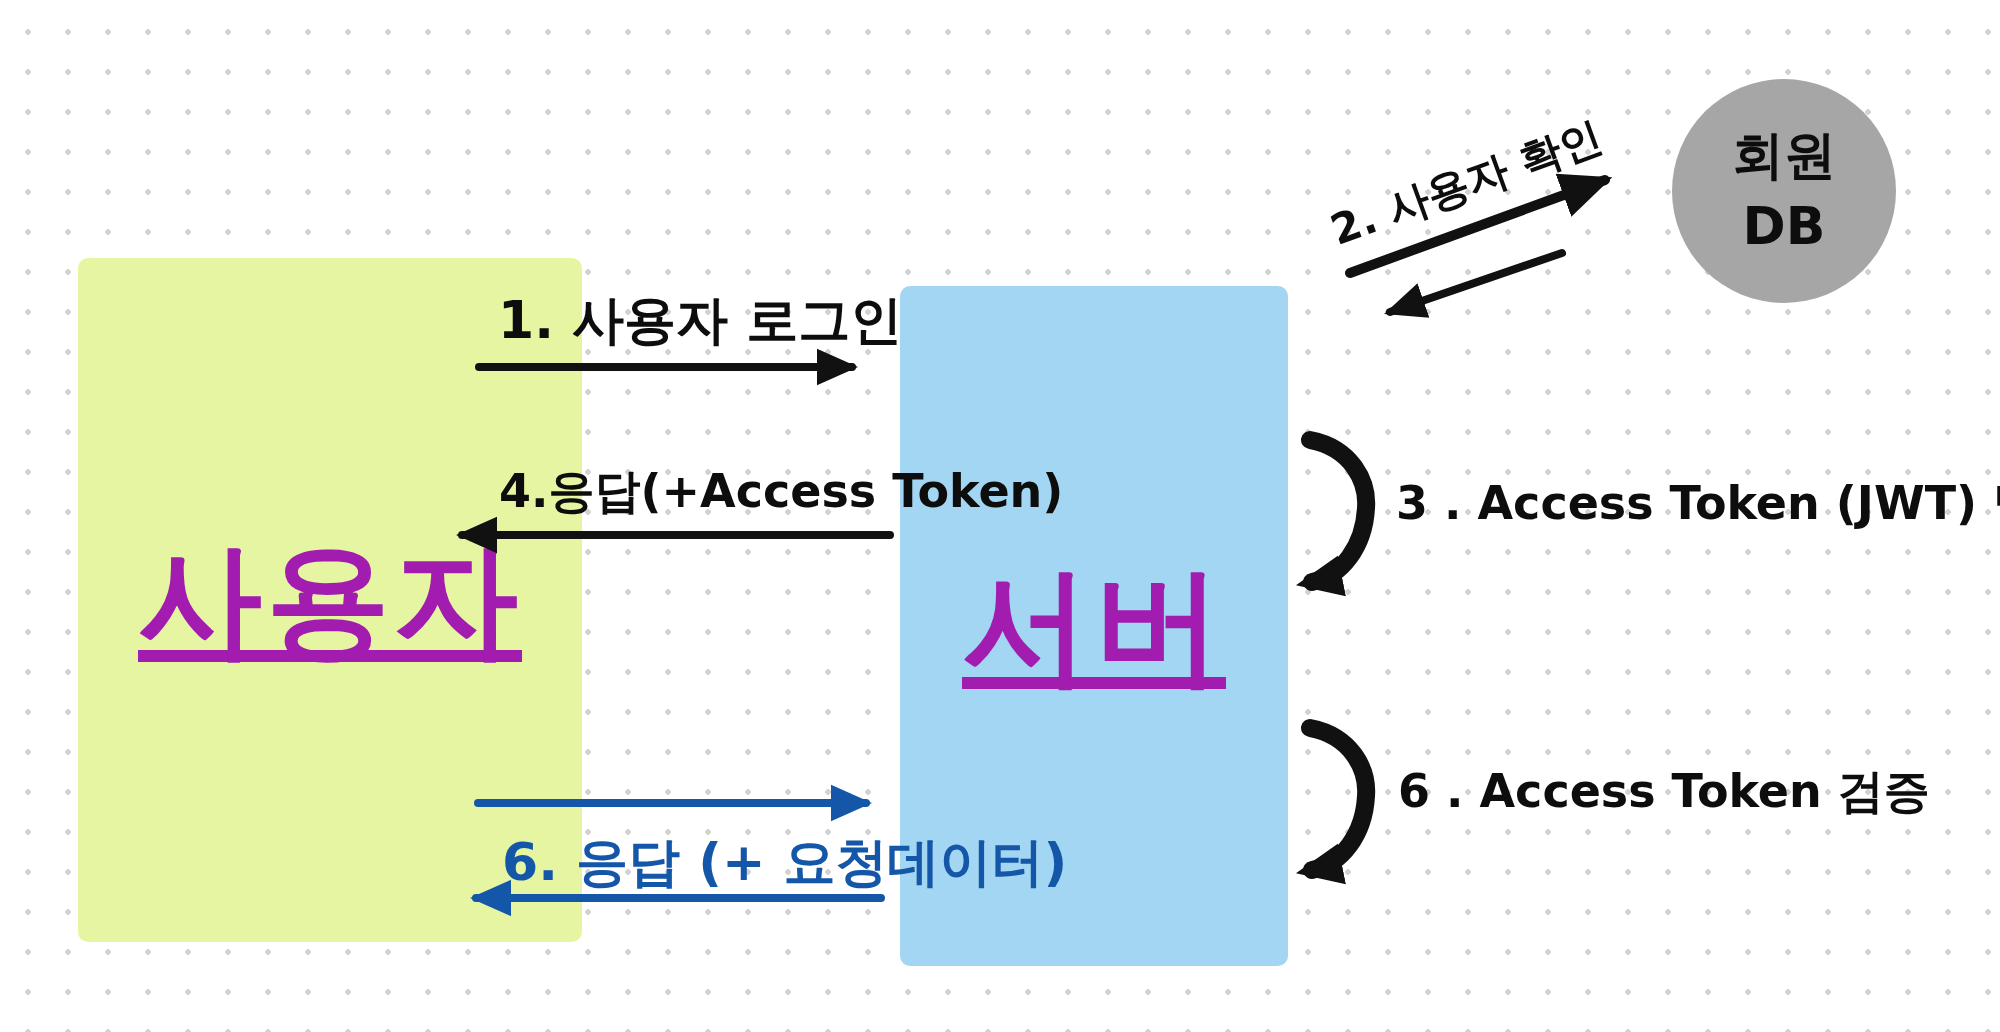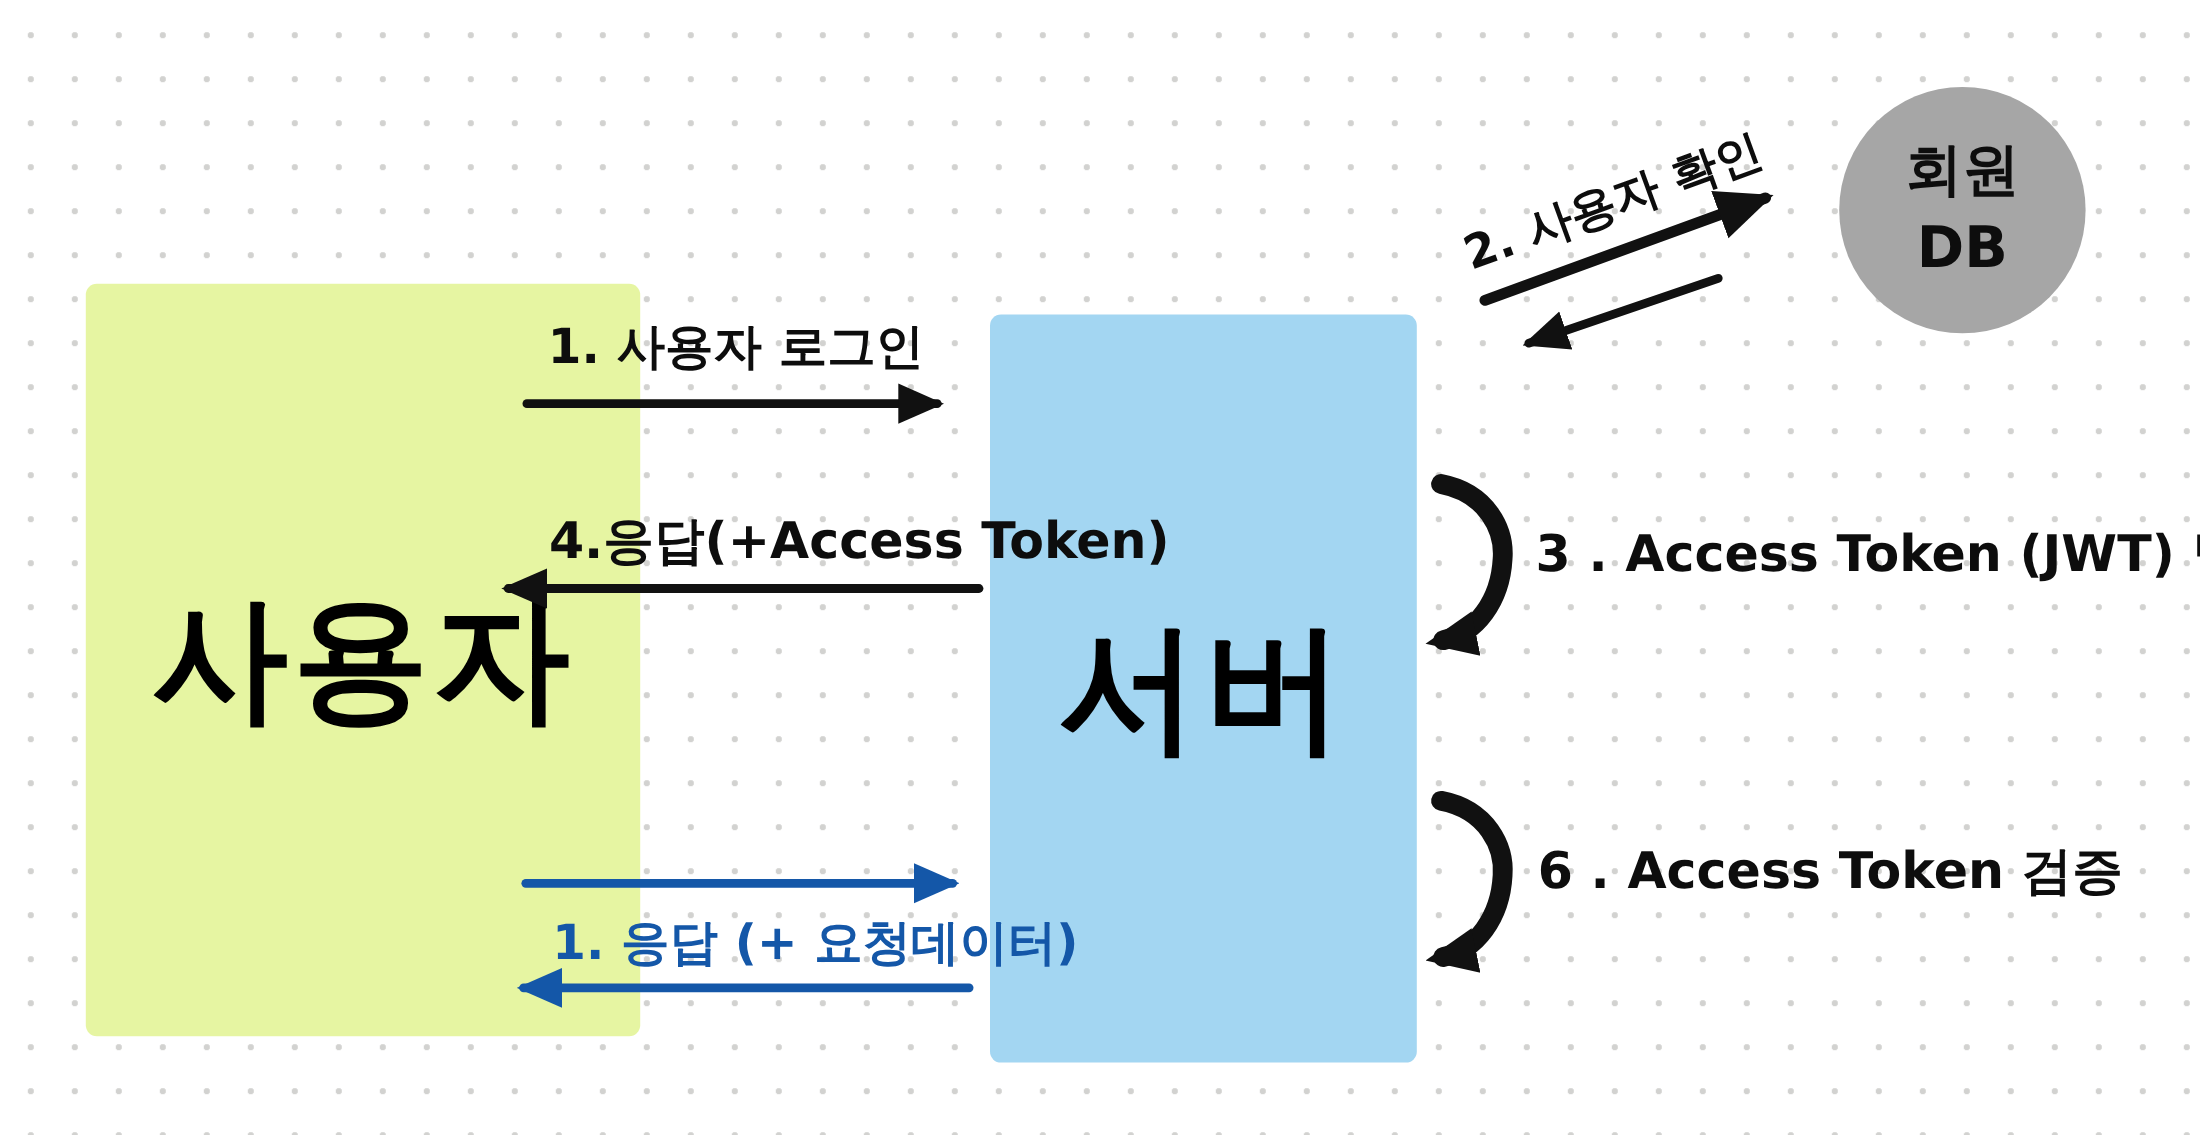--- a/index.html
+++ b/index.html
@@ -20,23 +20,24 @@
   }
   .actor {
     position: absolute;
     display: flex;
     align-items: center;
     justify-content: center;
     border-radius: 10px;
   }
   .actor .actor-label {
     font-weight: bold;
-    color: #000000;
+    color: #a21caf;
     letter-spacing: 4px;
     line-height: 1;
+    text-decoration: underline;
   }
   .user-box {
     left: 78px;
     top: 258px;
     width: 504px;
     height: 684px;
   }
   .user-box .actor-label { font-size: 124px; }
   .server-box {
     left: 900px;
@@ -69,21 +70,21 @@
     position: absolute;
     left: 0;
     top: 0;
     width: 2000px;
     height: 1032px;
     pointer-events: none;
   }
   .step-label {
     position: absolute;
     font-weight: bold;
-    font-size: 44px;
+    font-size: 52px;
     color: #0d0d0d;
     white-space: nowrap;
     line-height: 1;
   }
   .step-label.blue { color: #1457a8; }
   .step-label.rotated {
     transform: rotate(-20deg);
     transform-origin: left bottom;
   }
 </style>
@@ -139,15 +140,15 @@
 
   <div class="step-label rotated" style="left:1340px; top:210px; font-size:42px;">2. 사용자 확인</div>
 
   <div class="step-label" style="left:1396px; top:480px; font-size:46px;">3 . Access Token (JWT) 발급</div>
 
   <div class="step-label" style="left:452px; top:468px; font-size:46px;margin-left:47px;">4.응답(+Access Token)</div>
 
 
   <div class="step-label" style="left:1398px; top:768px; font-size:46px;">6 . Access Token 검증</div>
 
-  <div class="step-label blue" style="left:502px; top:836px;">1. 응답 (+ 요청데이터)</div>
+  <div class="step-label blue" style="left:502px; top:836px;">6. 응답 (+ 요청데이터)</div>
 
 </div>
 
 </body></html>

